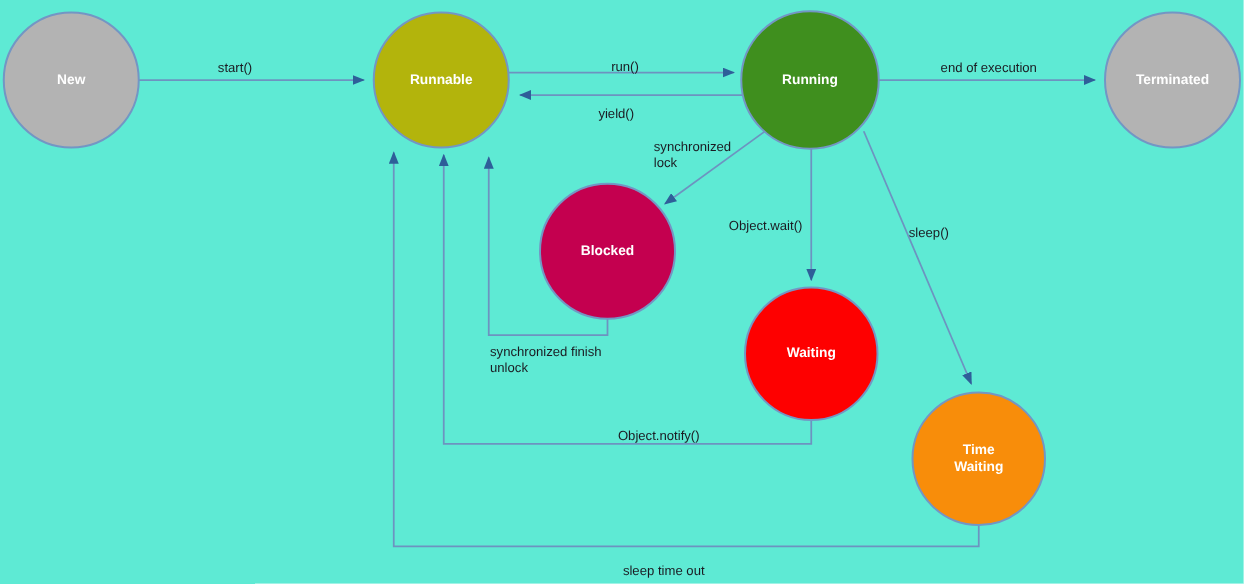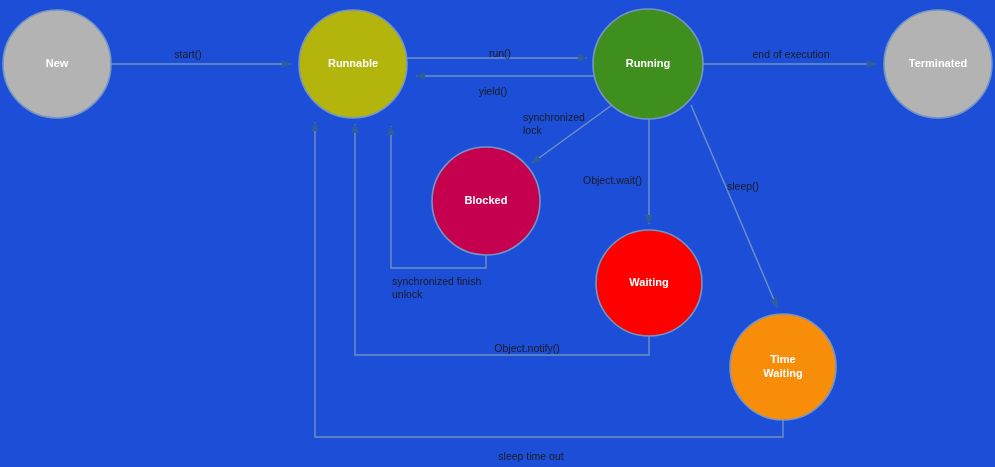--- a/index.html
+++ b/index.html
@@ -8,21 +8,21 @@
     padding: 0;
     background: #ffffff;
   }
   body {
     font-family: "Liberation Sans", sans-serif;
   }
   #diagram-canvas {
     position: relative;
     width: 995px;
     height: 467px;
-    background: #1d4ed8;
+    background: #5eead4;
     overflow: hidden;
   }
   #diagram-svg {
     position: absolute;
     top: 0;
     left: 0;
     width: 995px;
     height: 467px;
   }
   .node-circle {

